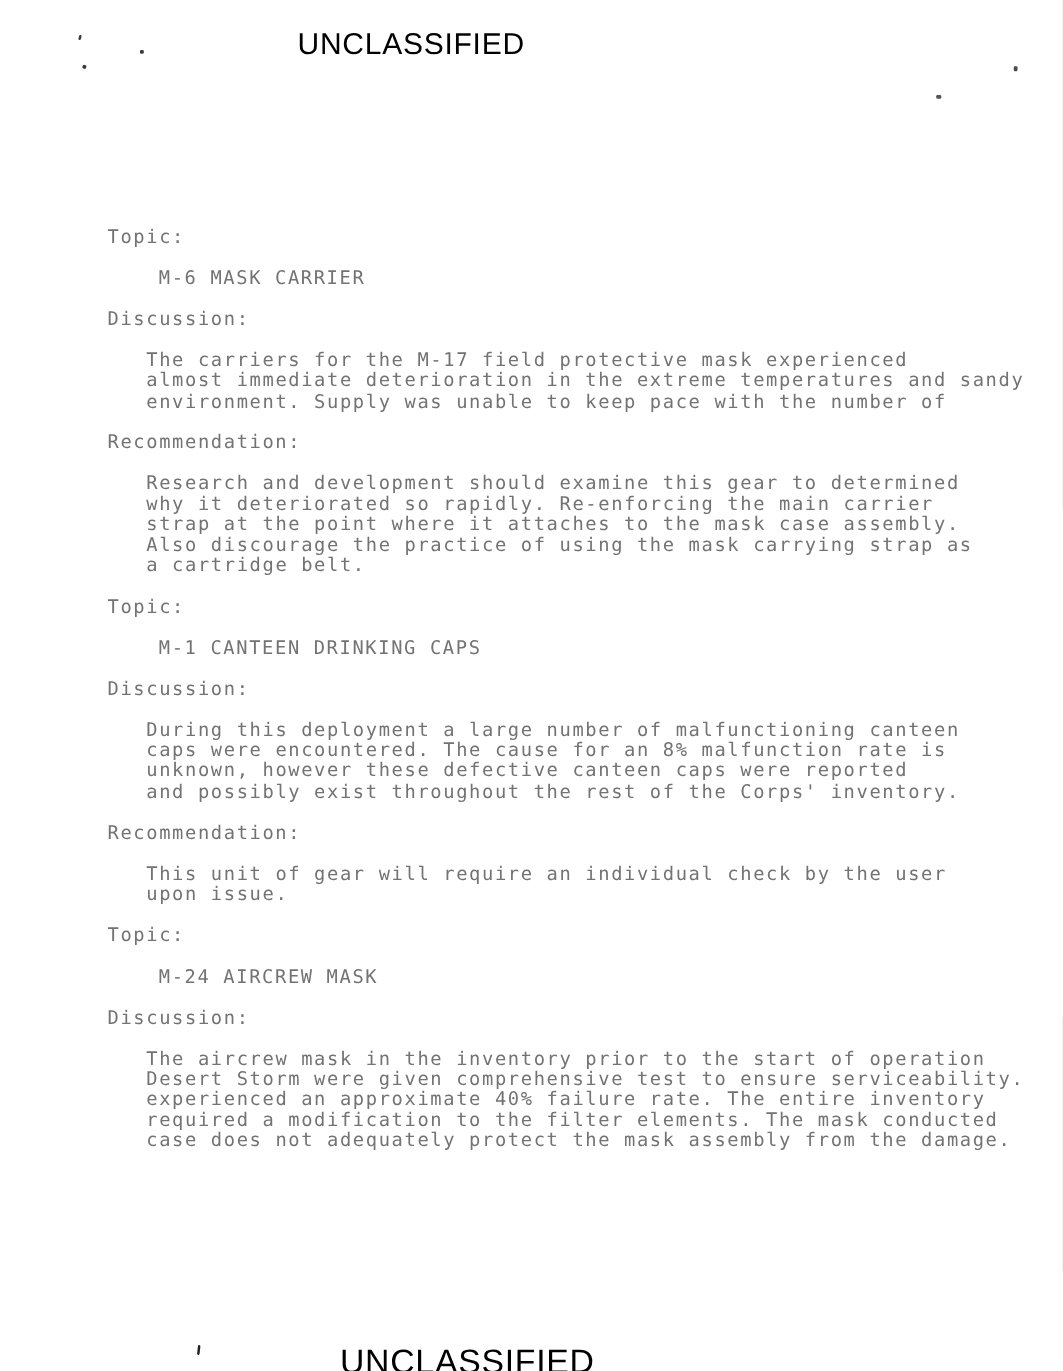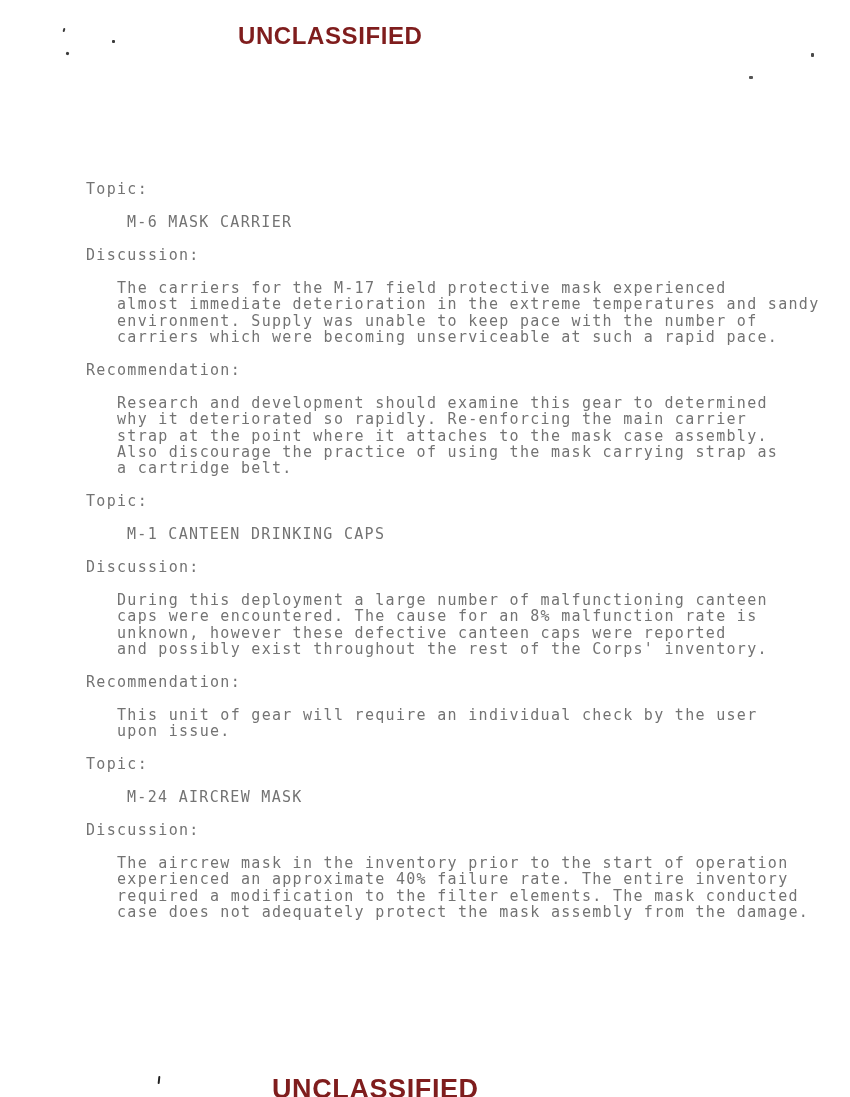--- a/index.html
+++ b/index.html
@@ -7,22 +7,22 @@
     position: relative;
     width: 850px;
     height: 1097px;
     background: #ffffff;
     overflow: hidden;
     font-family: "DejaVu Sans Mono", monospace;
   }
   .banner {
     position: absolute;
     font-family: "Liberation Sans", sans-serif;
-    font-weight: bold;
-    color: #7f1d1d;
+    font-weight: normal;
+    color: #000000;
     white-space: nowrap;
   }
   .banner-top {
     left: 238px;
     top: 22px;
     font-size: 24px;
     letter-spacing: 0.6px;
   }
   .banner-bottom {
     left: 272px;
@@ -76,21 +76,20 @@
 
     <div class="line section-label">Topic:</div>
     <div class="gap"></div>
     <div class="line topic-title">M-6 MASK CARRIER</div>
     <div class="gap"></div>
     <div class="line section-label">Discussion:</div>
     <div class="gap"></div>
     <div class="line body-line">The carriers for the M-17 field protective mask experienced</div>
     <div class="line body-line">almost immediate deterioration in the extreme temperatures and sandy</div>
     <div class="line body-line">environment. Supply was unable to keep pace with the number of</div>
-    <div class="line body-line">carriers which were becoming unserviceable at such a rapid pace.</div>
     <div class="gap"></div>
     <div class="line section-label">Recommendation:</div>
     <div class="gap"></div>
     <div class="line body-line">Research and development should examine this gear to determined</div>
     <div class="line body-line">why it deteriorated so rapidly. Re-enforcing the main carrier</div>
     <div class="line body-line">strap at the point where it attaches to the mask case assembly.</div>
     <div class="line body-line">Also discourage the practice of using the mask carrying strap as</div>
     <div class="line body-line">a cartridge belt.</div>
     <div class="gap"></div>
 
@@ -111,20 +110,21 @@
     <div class="line body-line">upon issue.</div>
     <div class="gap"></div>
 
     <div class="line section-label">Topic:</div>
     <div class="gap"></div>
     <div class="line topic-title">M-24 AIRCREW MASK</div>
     <div class="gap"></div>
     <div class="line section-label">Discussion:</div>
     <div class="gap"></div>
     <div class="line body-line">The aircrew mask in the inventory prior to the start of operation</div>
+    <div class="line body-line">Desert Storm were given comprehensive test to ensure serviceability.</div>
     <div class="line body-line">experienced an approximate 40% failure rate. The entire inventory</div>
     <div class="line body-line">required a modification to the filter elements. The mask conducted</div>
     <div class="line body-line">case does not adequately protect the mask assembly from the damage.</div>
   </div>
 
   <div class="banner banner-bottom">UNCLASSIFIED</div>
 
 </div>
 
 </body></html>

